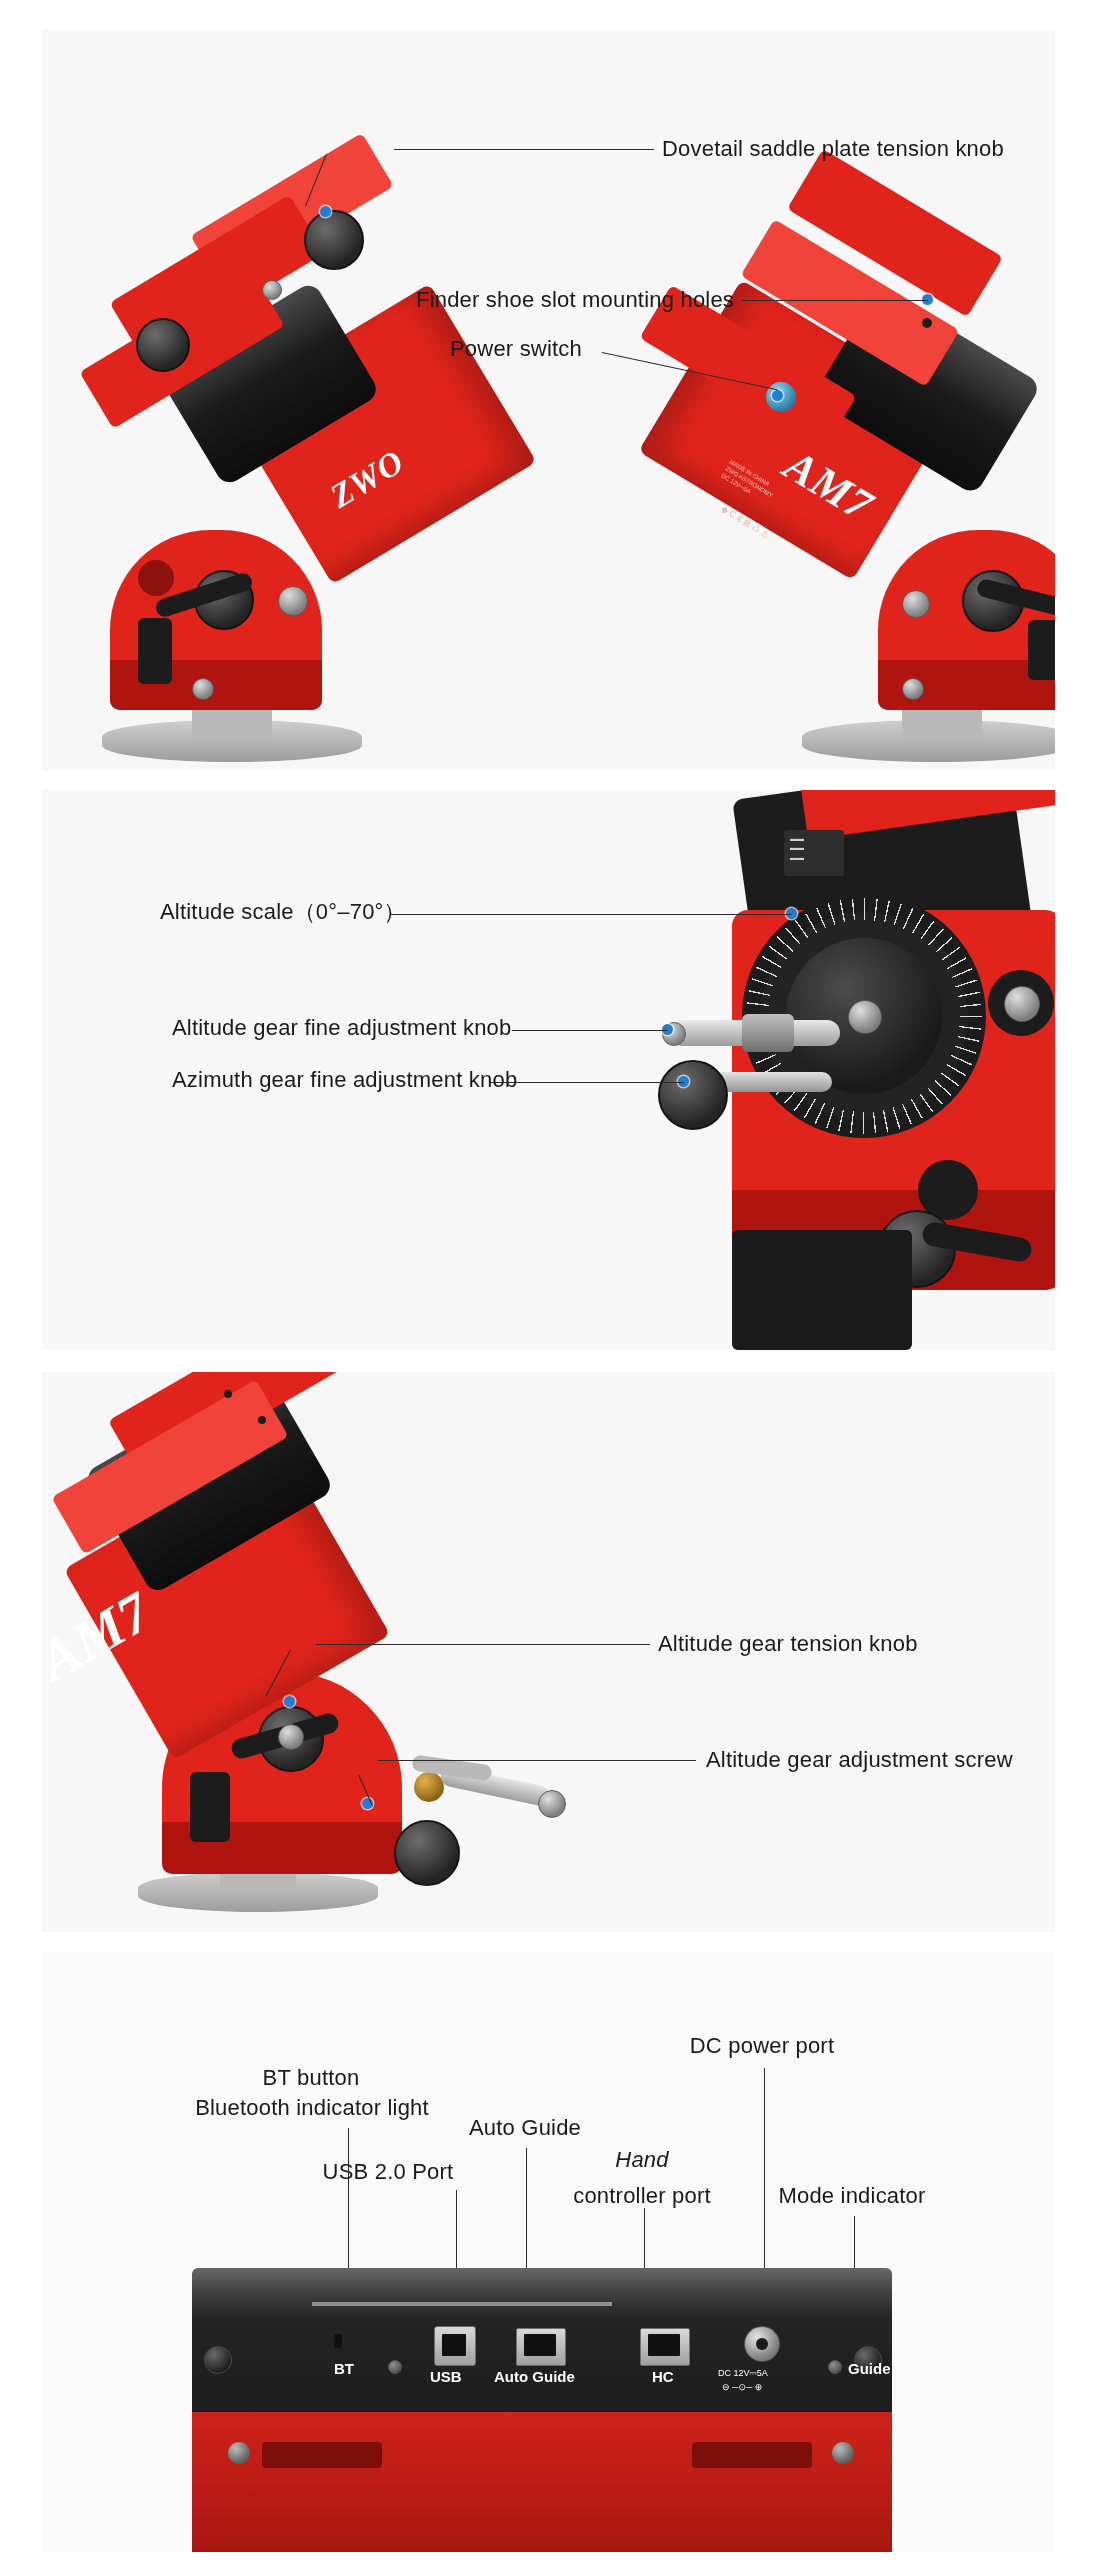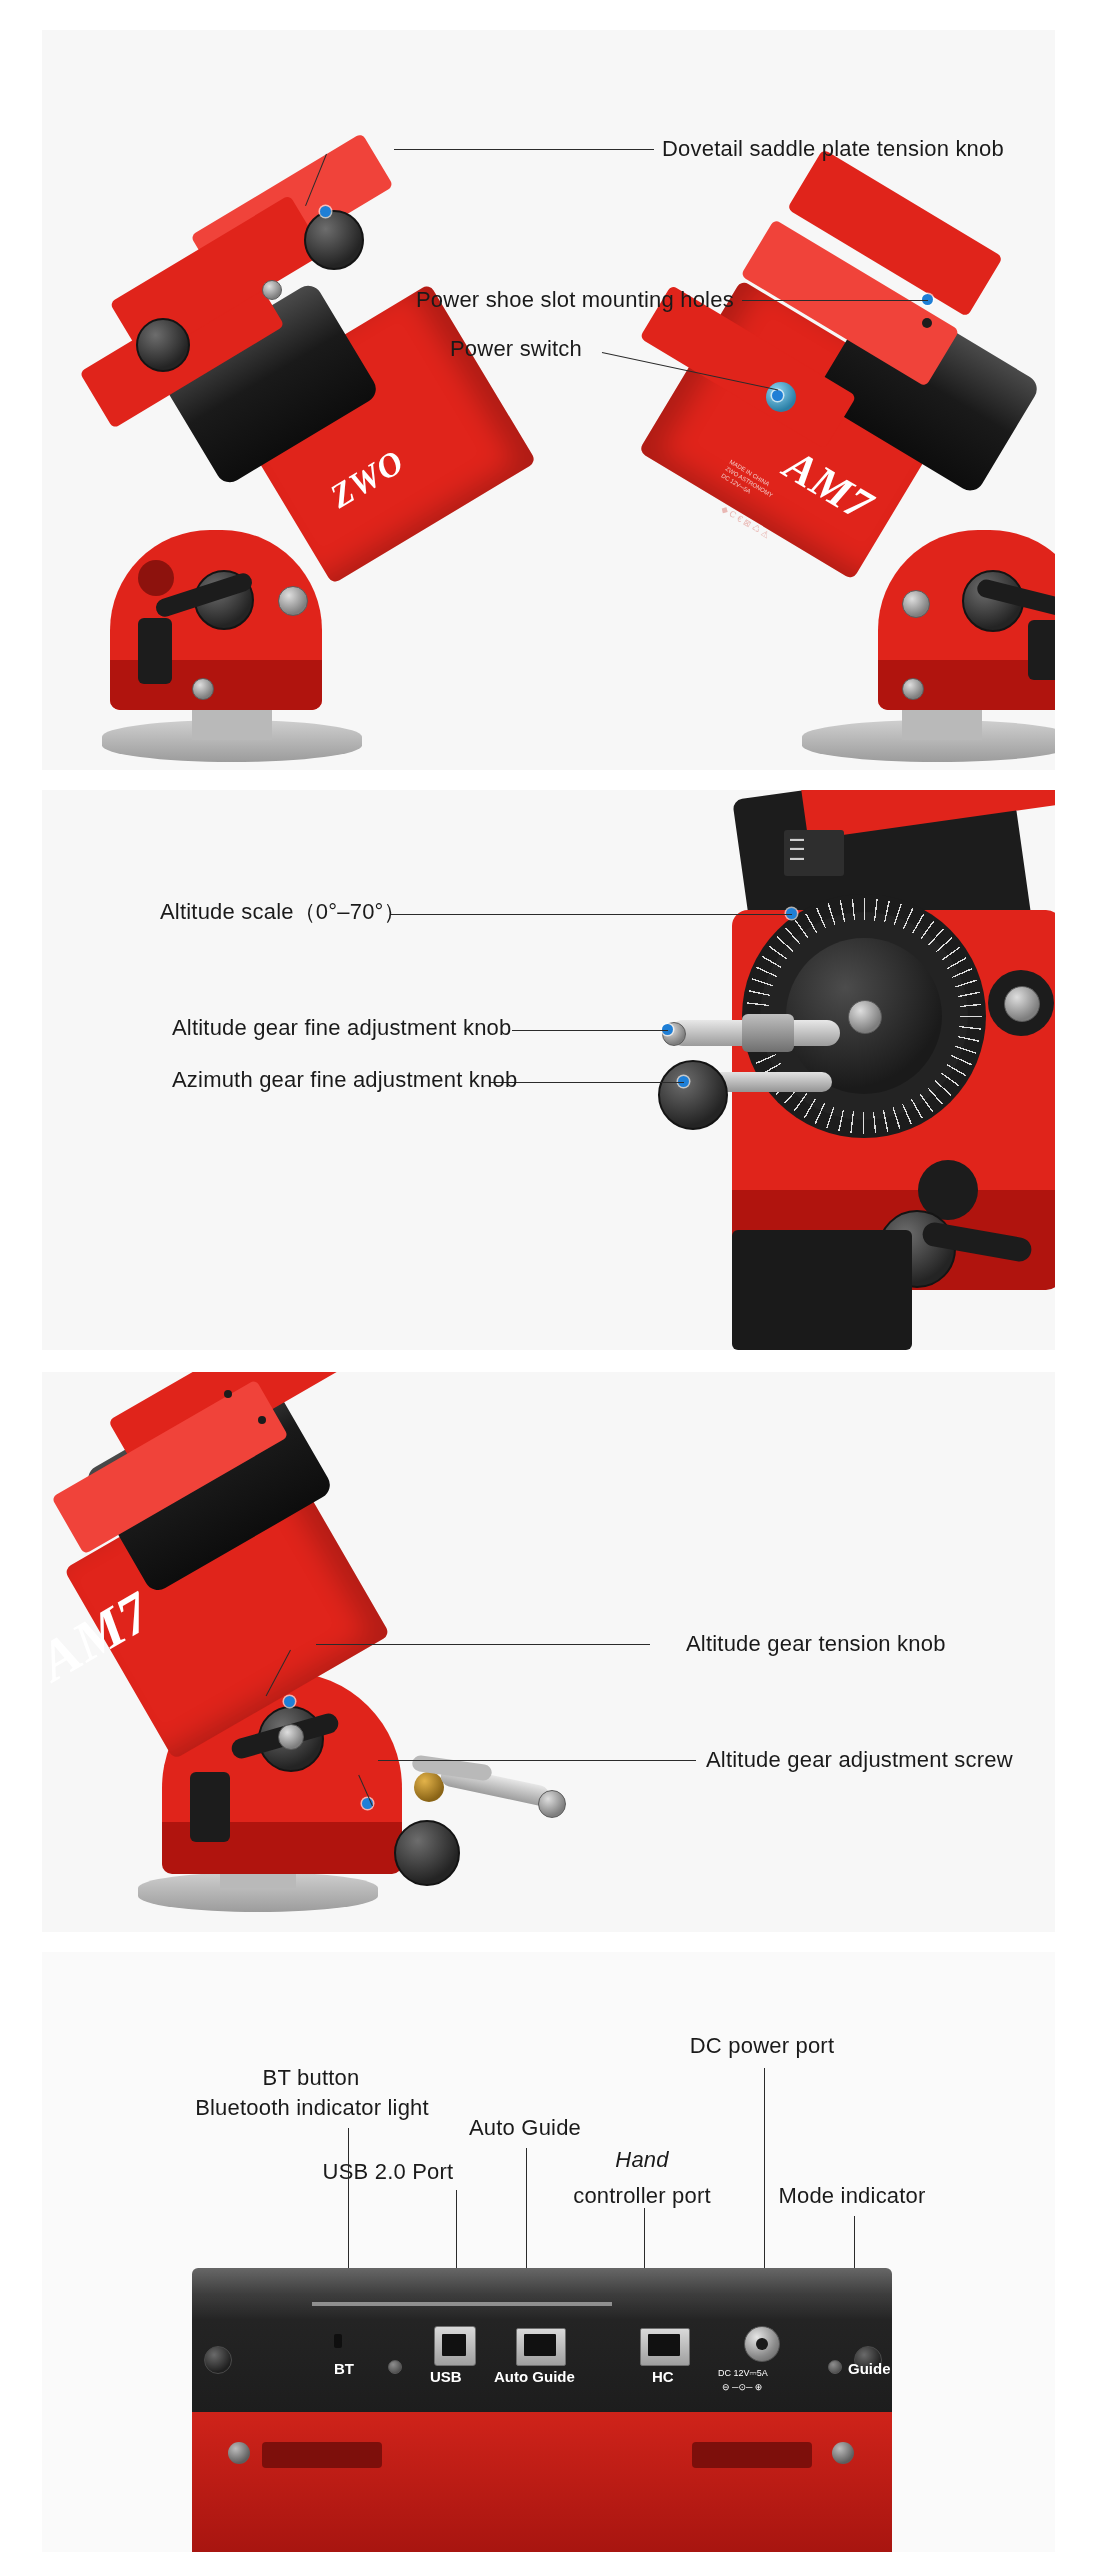--- a/index.html
+++ b/index.html
@@ -256,21 +256,21 @@
 
     <div class="shape" style="left:724px; top:352px; width:30px; height:30px; border-radius:50%; background:radial-gradient(circle at 35% 30%, #8fd7f5, #2b7fa6 70%);"></div>
 
     <div class="dot" style="left:278px; top:176px;"></div>
     <div class="leader" style="left:284px; top:124px; width:1px; height:56px; transform:rotate(22deg); transform-origin: top center;"></div>
     <div class="leader" style="left:352px; top:119px; width:260px;"></div>
     <div class="label" style="left:620px; top:105px;">Dovetail saddle plate tension knob</div>
 
     <div class="dot" style="left:880px; top:264px;"></div>
     <div class="leader" style="left:700px; top:270px; width:186px;"></div>
-    <div class="label" style="left:374px; top:256px;">Power shoe slot mounting holes</div>
+    <div class="label" style="left:374px; top:256px;">Finder shoe slot mounting holes</div>
 
     <div class="dot" style="left:730px; top:360px;"></div>
     <div class="leader" style="left:560px; top:322px; width:180px; transform:rotate(12deg); transform-origin:left center;"></div>
     <div class="label" style="left:408px; top:305px;">Power switch</div>
   </div>
 
   <div class="panel" id="panel-2">
 
     <div class="shape blk" style="left:700px; top:-10px; width:280px; height:160px; border-radius:10px; transform:rotate(-8deg);"></div>
     <div class="shape red" style="left:760px; top:-40px; width:290px; height:70px; border-radius:6px; transform:rotate(-8deg);"></div>
@@ -342,21 +342,21 @@
 
     <div class="shape tube rot" style="left:62px; top:40px; width:210px; height:140px; transform:rotate(-30deg);"></div>
     <div class="shape red rot" style="left:68px; top:-16px; width:240px; height:72px; transform:rotate(-30deg); border-radius:6px;"></div>
     <div class="shape red-l rot" style="left:10px; top:62px; width:236px; height:66px; transform:rotate(-30deg); border-radius:6px;"></div>
     <div class="shape blk" style="left:182px; top:18px; width:8px; height:8px; border-radius:50%;"></div>
     <div class="shape blk" style="left:216px; top:44px; width:8px; height:8px; border-radius:50%;"></div>
 
     <div class="dot" style="left:242px; top:324px;"></div>
     <div class="leader" style="left:248px; top:278px; width:1px; height:52px; transform:rotate(28deg); transform-origin:top center;"></div>
     <div class="leader" style="left:274px; top:272px; width:334px;"></div>
-    <div class="label" style="left:644px; top:258px;">Altitude gear tension knob</div>
+    <div class="label" style="left:616px; top:258px;">Altitude gear tension knob</div>
 
     <div class="dot" style="left:320px; top:426px;"></div>
     <div class="leader" style="left:330px; top:400px; width:1px; height:34px; transform:rotate(-24deg); transform-origin:bottom center;"></div>
     <div class="leader" style="left:336px; top:388px; width:318px;"></div>
     <div class="label" style="left:664px; top:374px;">Altitude gear adjustment screw</div>
   </div>
 
   <div class="panel" id="panel-4">
 
     <div class="label center" style="left:174px; top:112px; width:190px;">BT button</div>

